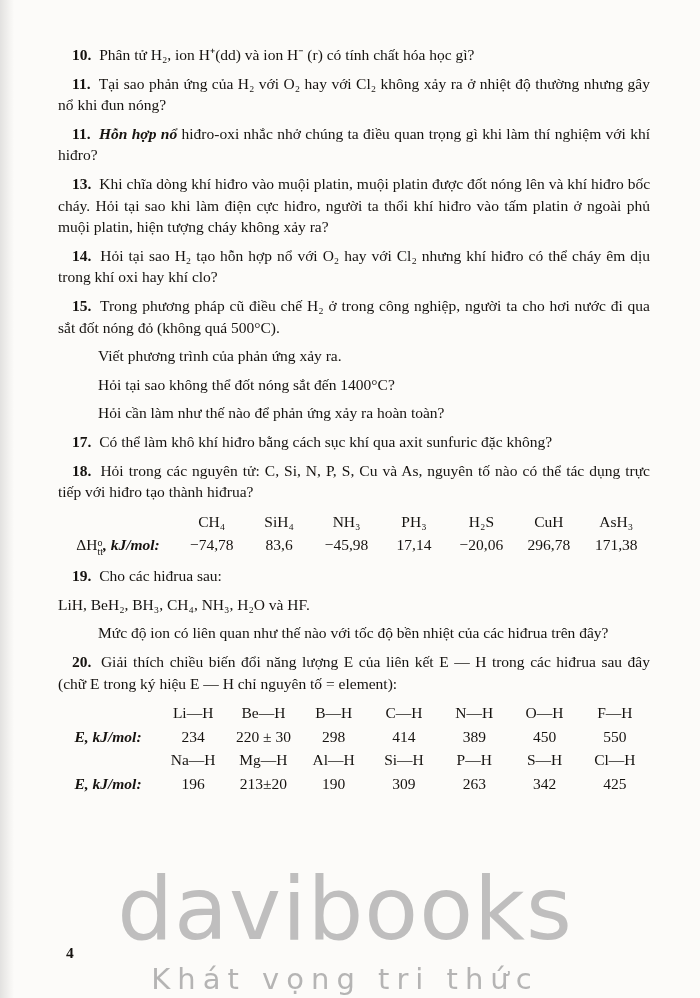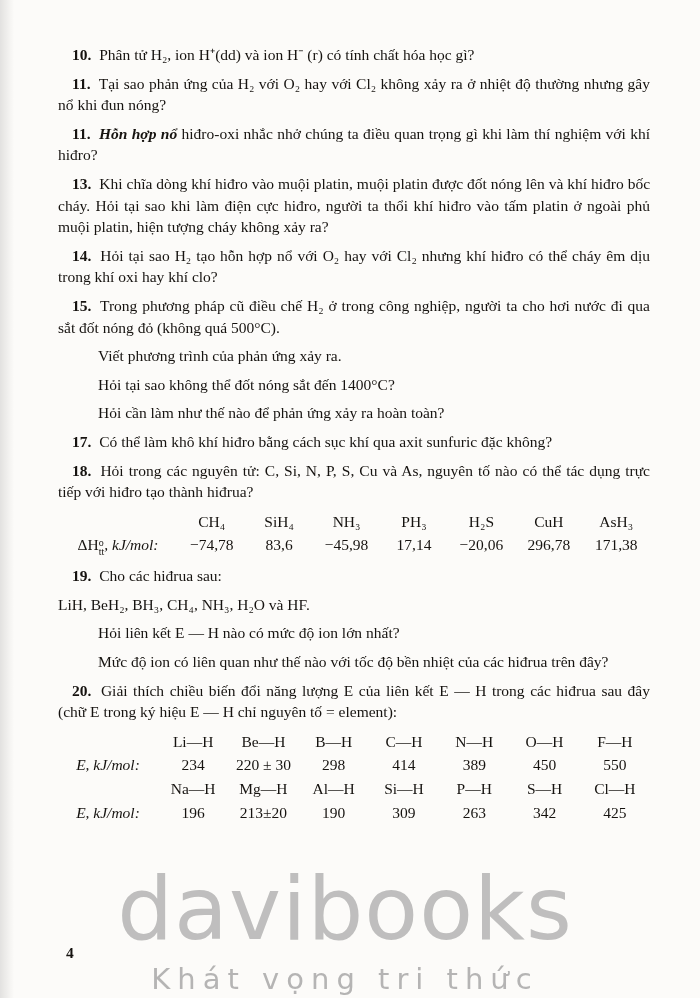--- a/index.html
+++ b/index.html
@@ -23,21 +23,21 @@
   .q { text-indent:14px; }
   .sub { text-indent:40px; }
   .formula { text-align:left; text-indent:0; }
   .qnum { font-weight:bold; padding-right:4px; }
   .emph { font-style:italic; font-weight:bold; }
   table.data { width:100%; table-layout:fixed; border-collapse:collapse; margin:1px 0 8px; }
   table.data td { text-align:center; padding:1px 0; overflow:hidden; white-space:nowrap; }
   td.rlabel { text-align:left; }
   .stack { display:inline-block; vertical-align:-0.45em; line-height:0.85; text-align:left; font-size:10px; }
   .stack span { display:block; }
-  .unit { font-style:italic; }
+  .unit { font-style:italic;font-weight:bold; }
   .watermark {
     position:absolute; left:0; right:10px; bottom:2px; text-align:center;
     font-family:"DejaVu Sans", sans-serif; pointer-events:none; z-index:3;
   }
   .wm1 { font-size:88px; line-height:0.92; color:#8e8e8e; opacity:0.55; letter-spacing:1px; }
   .wm2 { font-size:29px; color:#8a8a8a; opacity:0.62; letter-spacing:7px; margin-top:12px; }
   .page-num { position:absolute; left:66px; bottom:36px; font-weight:bold; font-size:15.5px; }
 </style>
 </head>
 <body>
@@ -88,21 +88,20 @@
       <td>17,14</td>
       <td>−20,06</td>
       <td>296,78</td>
       <td>171,38</td>
     </tr>
   </tbody>
     </table>
 
   <p class="q"><b class="qnum">19.</b> <span>Cho các hiđrua sau:</span></p>
   <p class="formula"><span>LiH, BeH₂, BH₃, CH₄, NH₃, H₂O và HF.</span></p>
-  <p class="sub"><span>Hỏi liên kết E — H nào có mức độ ion lớn nhất?</span></p>
   <p class="sub"><span>Mức độ ion có liên quan như thế nào với tốc độ bền nhiệt của các hiđrua trên đây?</span></p>
 
   <p class="q"><b class="qnum">20.</b> <span>Giải thích chiều biến đổi năng lượng E của liên kết E — H trong các hiđrua sau đây (chữ E trong ký hiệu E — H chỉ nguyên tố = element):</span></p>
 
   <table class="data">
     <colgroup>
         <col style="width:100px">
         <col span="7">
       </colgroup>
     <tbody>

